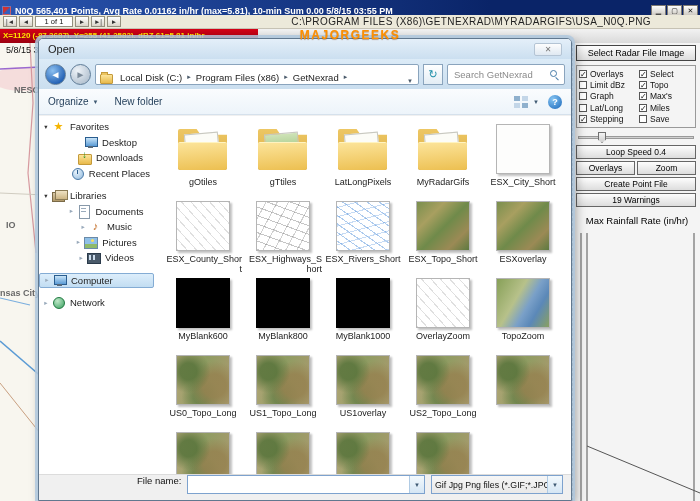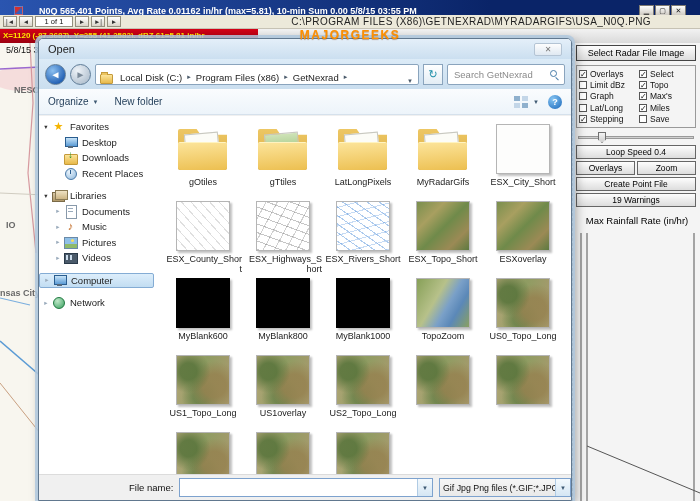--- a/index.html
+++ b/index.html
@@ -1,20 +1,20 @@
 <!DOCTYPE html>
 <html><head>
 <meta charset="utf-8">
 <style>
   html,body{margin:0;padding:0;background:#888;}
   *{box-sizing:border-box;}
   #screen{position:relative;width:700px;height:501px;background:#f7f5ee;font-family:"Liberation Sans","DejaVu Sans",sans-serif;font-size:10px;overflow:hidden;color:#111;}
 
   
-  .titlebar{position:absolute;left:0;top:0;width:700px;height:21px;background:linear-gradient(90deg,#2a55b0,#0a2468 70%);display:flex;align-items:center;gap:16px;padding:0 14px;z-index:5;}
+  .titlebar{position:absolute;left:0;top:0;width:700px;height:21px;background:linear-gradient(90deg,#2a55b0,#0a2468 70%);display:flex;align-items:center;gap:4px;padding:0 2px;z-index:5;}
   .app-icon{width:9px;height:9px;background:linear-gradient(135deg,#d03030 40%,#3060c0 60%);border:1px solid #fff3;flex:none;}
   .titletext{color:#fff;font-size:9px;font-weight:bold;white-space:nowrap;overflow:hidden;}
   .winbtns{margin-left:auto;display:flex;gap:1px;flex:none;}
   .winbtn{width:15px;height:11px;background:linear-gradient(#fdfdfd,#cfcbc3);border:1px solid #7e7a72;font-size:7px;line-height:9px;text-align:center;color:#222;}
 
   
   .navbar{position:absolute;left:0;top:15px;width:700px;height:14px;background:#ece9da;border-bottom:1px solid #c6c2b4;display:flex;align-items:center;gap:2px;padding:0 3px;z-index:5;}
   .navbtn{height:11px;min-width:14px;background:linear-gradient(#ffffff,#d9d5c9);border:1px solid #94907f;font-size:6.5px;line-height:9px;text-align:center;color:#333;padding:0 1px;}
   .navcounter{height:11px;width:38px;background:#fff;border:1px solid #94907f;text-align:center;font-size:7.5px;line-height:10px;}
   .pathtext{margin-left:auto;font-size:10px;color:#222;letter-spacing:.4px;white-space:nowrap;padding-right:46px;}
@@ -81,21 +81,21 @@
     linear-gradient(#c3d6e8,#c3d6e8) 8px 0/6px 5px no-repeat,
     linear-gradient(#c3d6e8,#c3d6e8) 0 7px/6px 5px no-repeat,
     linear-gradient(#8fb0cd,#8fb0cd) 8px 7px/6px 5px no-repeat;}
   .help-icon{width:14px;height:14px;border-radius:50%;background:radial-gradient(circle at 35% 30%,#85c4f2,#1a67ba);color:#fff;font-size:9px;font-weight:bold;text-align:center;line-height:14px;flex:none;}
 
   .dlg-body{position:absolute;left:0;top:77px;right:0;bottom:26px;display:flex;background:#fff;}
   .dlg-side{width:118px;flex:none;background:#fff;padding-top:3px;overflow:hidden;}
   .side-item{display:flex;align-items:center;height:15.5px;font-size:9.5px;color:#1c1c1c;padding-left:2px;}
   .side-item.head{margin-top:7px;}
   .side-item.first{margin-top:0;}
-  .side-item.lvl1{padding-left:14px;}
+  .side-item.lvl1{padding-left:14px;justify-content:center;}
   .side-item.sel{background:linear-gradient(#ddeefb,#c2ddf2);border:1px solid #84acd4;border-radius:2px;margin-right:3px;}
   .exp{width:10px;flex:none;text-align:center;font-size:6.5px;color:#9ab;}
   .exp.expanded{color:#333;}
   .side-label{white-space:nowrap;}
 
   
   .sic{width:15px;height:13px;margin-right:4px;position:relative;flex:none;font-size:11px;line-height:12px;text-align:center;}
   .sic-star-icon{color:#f5b400;}
   .sic-star-icon:before{content:"★";}
   .sic-desktop-icon:before,.sic-computer-icon:before{content:"";position:absolute;left:2px;top:1px;width:11px;height:8px;background:linear-gradient(#c8e4f8,#5b9bd5);border:1px solid #2a5d8f;}
@@ -135,21 +135,21 @@
     radial-gradient(circle at 72% 62%,rgba(150,130,80,.85) 0 24%,transparent 52%),
     radial-gradient(circle at 45% 85%,rgba(100,125,70,.7) 0 14%,transparent 38%),
     linear-gradient(100deg,#b3a678,#8f9c62 50%,#a89a6e);}
   .t-folder{position:relative;background:transparent;border:none;box-shadow:none;width:54px;height:48px;}
   .t-folder:before{content:"";position:absolute;left:2px;top:3px;right:3px;bottom:4px;background:linear-gradient(#edc764,#d9a93f);border-radius:2px;clip-path:polygon(0 0,38% 0,46% 14%,100% 14%,100% 100%,0 100%);}
   .t-folder i{position:absolute;left:9px;top:7px;width:34px;height:27px;background:#fcfcf7;border:1px solid #c8c8c0;transform:rotate(-5deg);}
   .t-folder:after{content:"";position:absolute;left:2px;top:16px;right:3px;bottom:4px;background:linear-gradient(175deg,#fce49a,#ecbf50);border-radius:2px 2px 3px 3px;border-top:1px solid #fff3c0;}
   .t-folder.green i{background:linear-gradient(#cfe3b8,#8fbc6f);}
 
   
-  .dlg-bottom{position:absolute;left:0;right:0;bottom:0;height:26px;background:#f0f0f0;border-top:1px solid #dcdcdc;display:flex;align-items:center;padding:0 0;gap:6px;}
+  .dlg-bottom{position:absolute;left:0;right:0;bottom:0;height:26px;background:#f0f0f0;border-top:1px solid #dcdcdc;display:flex;padding:0 8px;gap:6px;}
   .fname-spacer{width:84px;flex:none;}
   .fname-label{font-size:9.5px;flex:none;}
   .combo{height:19px;background:#fff;border:1px solid #7da2ce;display:flex;align-items:center;overflow:hidden;}
   .fname-combo{flex:1;}
   .fname-combo input{flex:1;border:none;outline:none;font-size:9.5px;padding:0 4px;font-family:inherit;min-width:0;}
   .combo-arrow{width:15px;height:100%;flex:none;background:linear-gradient(#f3f9fd,#d5e6f4);border-left:1px solid #b0cbe4;color:#3f5a73;font-size:6px;text-align:center;line-height:18px;}
   .ftype-combo{width:132px;flex:none;background:linear-gradient(#f6f6f6,#e9e9e9);}
   .ftype-text{flex:1;font-size:8.8px;padding:0 3px;white-space:nowrap;overflow:hidden;}
 </style>
 </head>
@@ -448,20 +448,26 @@
               <div class="flabel">MyBlank800</div>
             </div>
             <div class="fitem">
               <div class="fthumbwrap">
                 <div class="thumb t-black"></div>
               </div>
               <div class="flabel">MyBlank1000</div>
             </div>
             <div class="fitem">
               <div class="fthumbwrap">
+                <div class="thumb t-lines"></div>
+              </div>
+              <div class="flabel">OverlayZoom</div>
+            </div>
+            <div class="fitem">
+              <div class="fthumbwrap">
                 <div class="thumb t-topo-lake"></div>
               </div>
               <div class="flabel">TopoZoom</div>
             </div>
             <div class="fitem">
               <div class="fthumbwrap">
                 <div class="thumb t-us-topo"></div>
               </div>
               <div class="flabel">US0_Topo_Long</div>
             </div>

